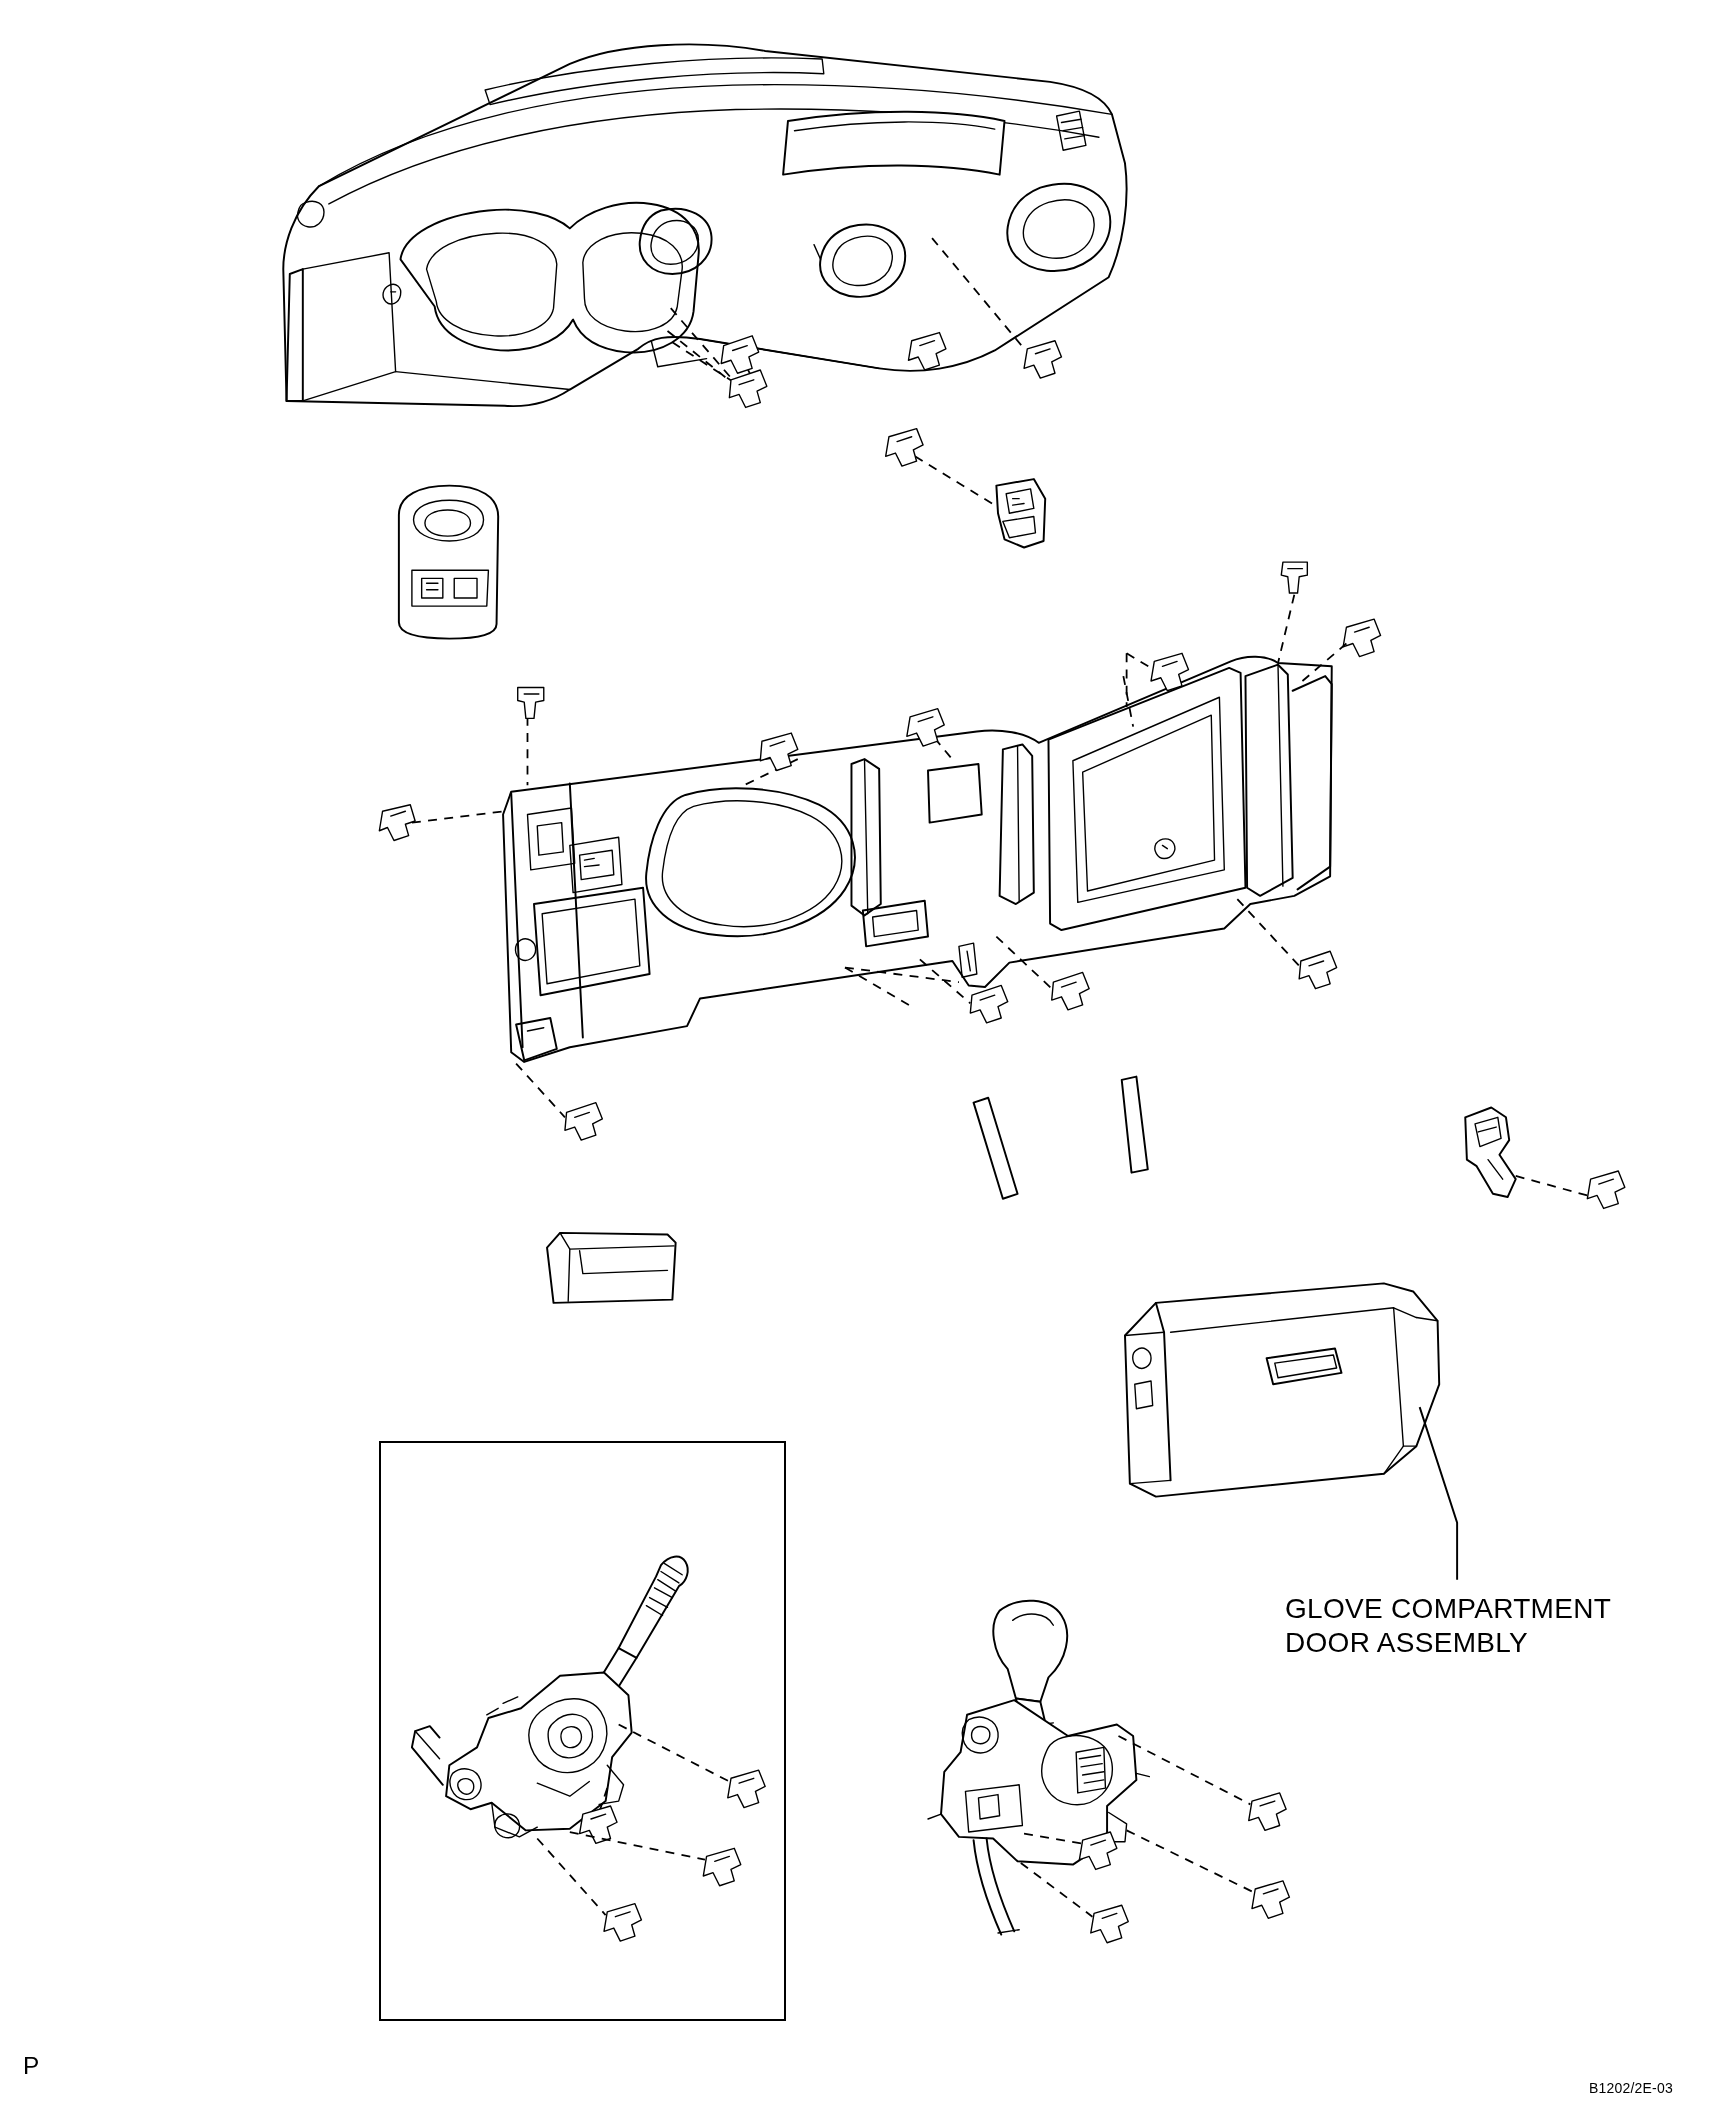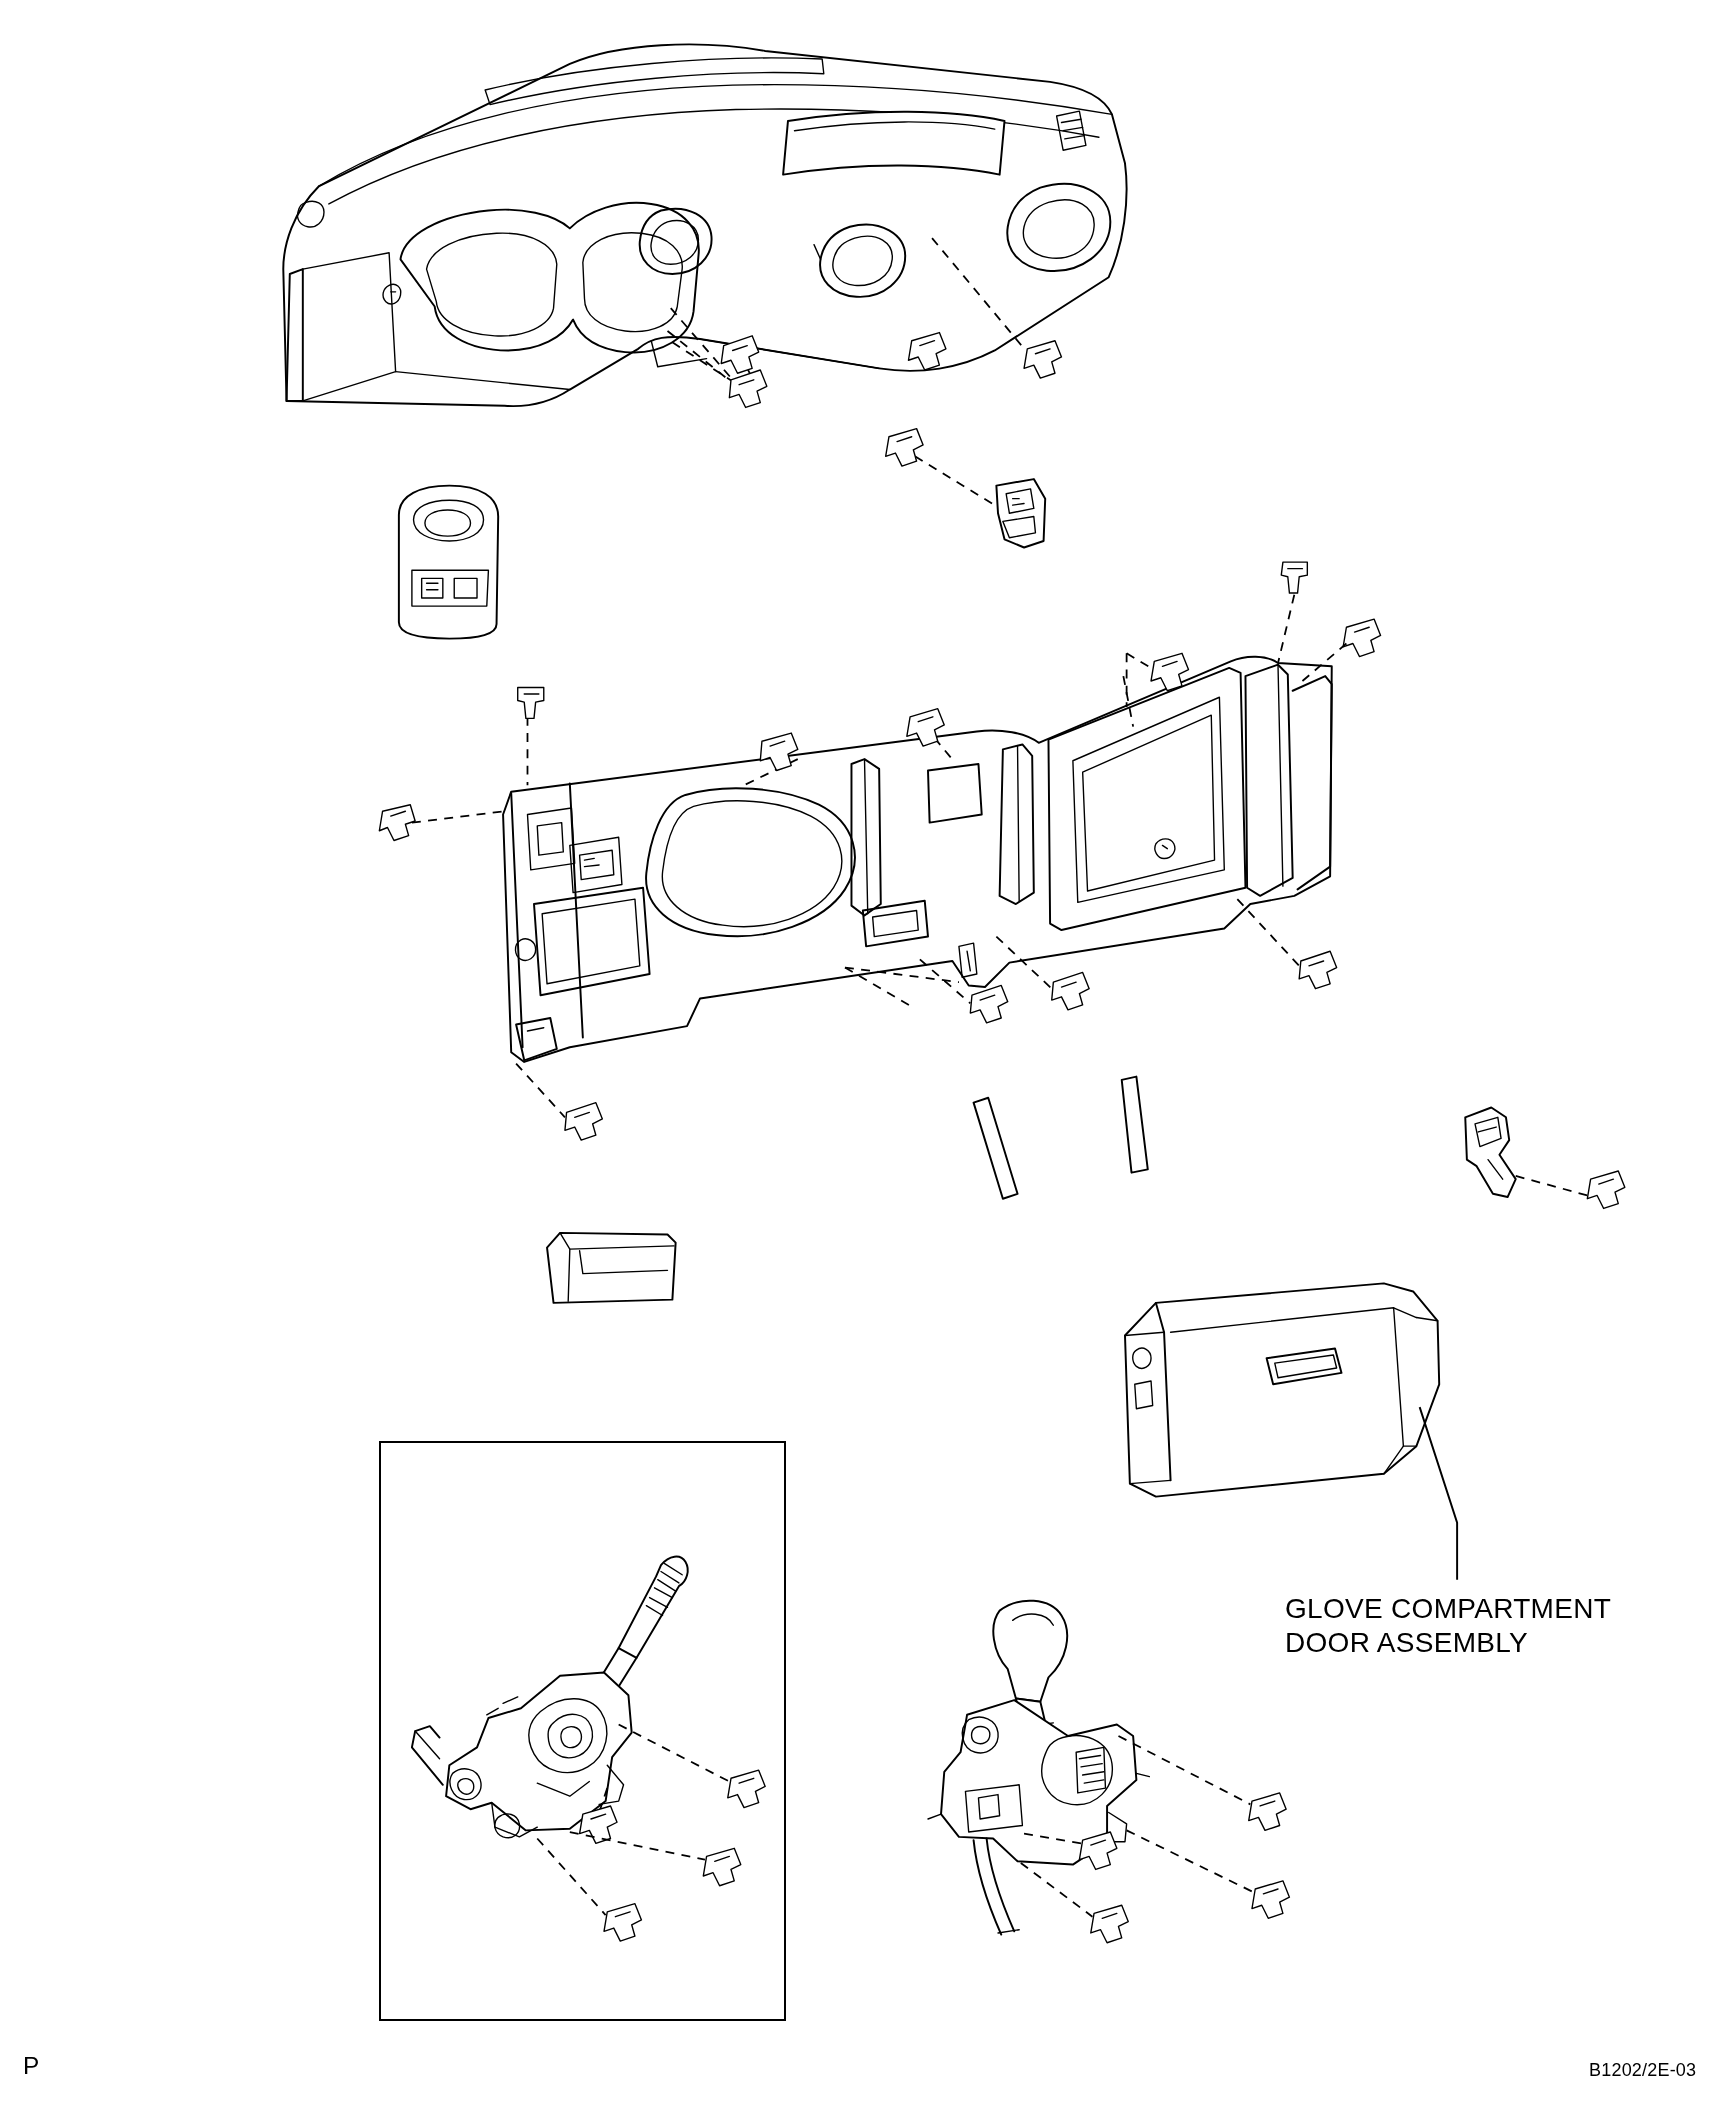--- a/index.html
+++ b/index.html
@@ -75,22 +75,23 @@
     white-space: pre-line;
     color: #000000;
   }
   .corner-mark {
     position: absolute;
     font-size: 24.4px;
     font-weight: normal;
   }
   .figure-code {
     position: absolute;
-    font-size: 18px;
+    font-size: 14px;
     letter-spacing: 0.2px;
+    margin-top: 20px;
   }
   .inset-frame {
     position: absolute;
     border: 2px solid #000000;
     box-sizing: border-box;
     background: transparent;
   }
 </style>
 </head>
 <body>

